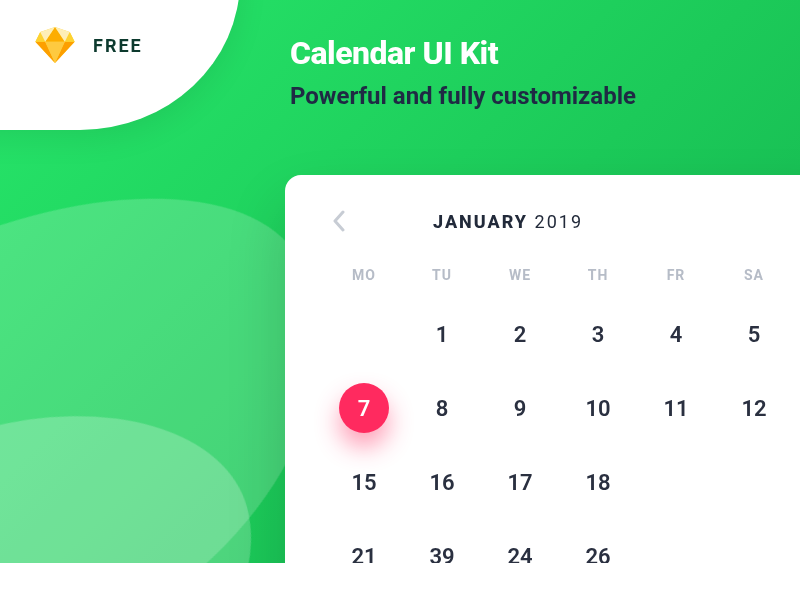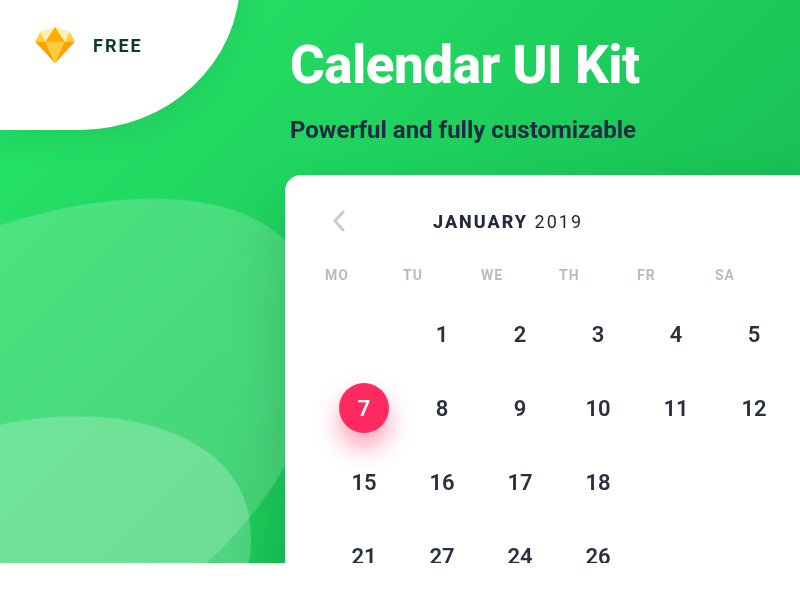--- a/index.html
+++ b/index.html
@@ -53,26 +53,25 @@
     letter-spacing: 2px;
   }
   
   .headline {
     position: absolute;
     left: 290px; top: 34px;
   }
   .headline h1 {
     color: #ffffff;
     font-weight: 800;
-    font-size: 53px;
+    font-size: 32px;
     letter-spacing: -0.5px;
-    text-align: right;
   }
   .headline h2 {
-    margin-top: 20px;
+    margin-top: 10px;
     color: #1f2a44;
     font-weight: 700;
     font-size: 24px;
   }
   
   .card {
     position: absolute;
     left: 285px; top: 175px;
     width: 560px;
     background: #ffffff;
@@ -103,20 +102,21 @@
     display: grid;
     grid-template-columns: repeat(6, 78px);
     margin-top: 32px;
   }
   .day-row { margin-top: 28px; }
   .dow {
     color: #b6bcc7;
     font-size: 14px;
     font-weight: 700;
     letter-spacing: 1px;
+    text-align: center;
   }
   .day {
     color: #2a3040;
     font-size: 22px;
     font-weight: 600;
     text-align: center;
     height: 46px;
     display: flex;
     align-items: center;
     justify-content: center;
@@ -245,21 +245,21 @@
       <div class="day">
           <span>18</span>
         </div>
     </div>
 
     <div class="day-row">
       <div class="day">
           <span>21</span>
         </div>
       <div class="day">
-          <span>27</span>
+          <span>39</span>
         </div>
       <div class="day">
           <span>24</span>
         </div>
       <div class="day">
           <span>26</span>
         </div>
     </div>
   </div>
 

